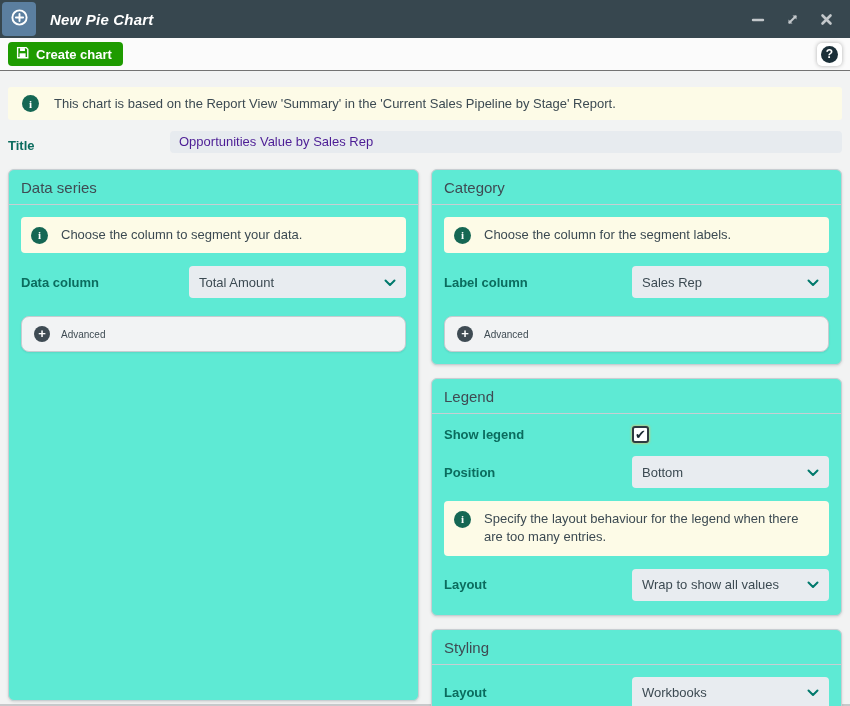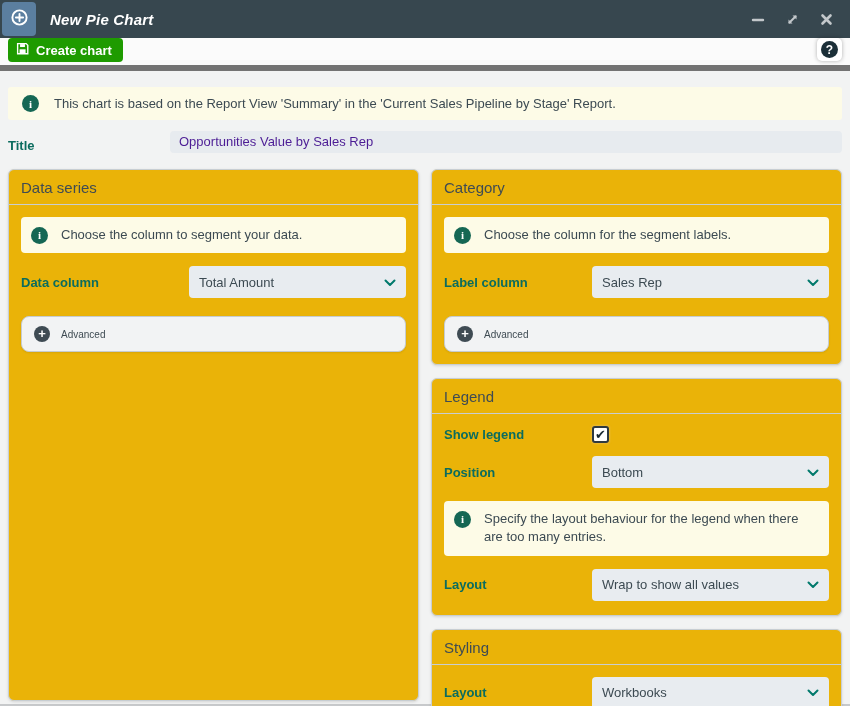--- a/index.html
+++ b/index.html
@@ -13,22 +13,22 @@
 
   
   .titlebar { height:38px; background:#37474F; display:flex; align-items:center; flex:none; }
   .tile { width:34px; height:34px; margin:2px; background:#5B7FA0; border-radius:4px;
           display:flex; align-items:center; justify-content:center; }
   .win-title { color:#FFFFFF; font-size:15px; font-weight:600; margin-left:12px; letter-spacing:.2px;font-style:italic; }
   .win-controls { margin-left:auto; display:flex; gap:14px; padding-right:14px; }
   .win-btn { width:20px; height:20px; display:flex; align-items:center; justify-content:center; cursor:default; }
 
   
-  .toolbar { height:33px; background:#FBFBFB; display:flex; align-items:flex-start;
-             padding:0 8px; border-bottom:6px solid #737373; flex:none; }
+  .toolbar { height:33px; background:#FBFBFB; display:flex; align-items:center;
+             padding:0 8px; border-bottom:1px solid #737373; flex:none; }
   .btn-create { background:#1E9B00; color:#fff; font-weight:700; font-size:13px;
                 border:none; border-radius:4px; padding:4px 11px 4px 8px;
                 display:flex; align-items:center; gap:7px; cursor:pointer;
                 font-family:"Liberation Sans","DejaVu Sans",sans-serif; }
   .help-btn { margin-left:auto; width:25px; height:23px; background:#fff; border-radius:5px;
               box-shadow:0 0 4px rgba(0,0,0,.3); display:flex; align-items:center; justify-content:center; cursor:pointer; }
   .q-circle { width:17px; height:17px; border-radius:50%; background:#1B2F38; color:#fff;
               font-size:12px; font-weight:700; display:flex; align-items:center; justify-content:center; }
 
   
@@ -41,32 +41,32 @@
   .title-row { display:flex; align-items:center; margin:10px 0 16px; }
   .field-label { width:162px; flex:none; font-size:13px; font-weight:700; color:#0B6C5E;margin-top:8px; }
   .text-input { flex:1; height:22px; background:#E7EBEF; border:none; border-radius:4px;
                 padding:0 9px; font-size:13px; color:#4c1d95;
                 font-family:"Liberation Sans","DejaVu Sans",sans-serif; }
 
   .columns { display:flex; gap:12px; align-items:flex-start; }
   .col-left { width:411px; flex:none; }
   .col-right { flex:1; display:flex; flex-direction:column; gap:13px; }
 
-  .panel { background:#eab308; border:1px solid #C8CED2; border-radius:6px;
+  .panel { background:#5eead4; border:1px solid #C8CED2; border-radius:6px;
            box-shadow:0 1px 3px rgba(0,0,0,.13); }
   .panel-tall { min-height:532px; }
   .panel-header { padding:9px 12px 8px; font-size:15px; color:#3F4B53; border-bottom:1px solid #C8CED2; }
   .panel-body { padding:12px; }
   .note { background:#FDFBE7; border-radius:4px; padding:9px 10px; margin-bottom:13px;
           display:flex; gap:13px; align-items:flex-start; font-size:13px; line-height:1.4; color:#3C4A52; }
   .note .info-icon { margin-top:1px; }
   .row { display:flex; align-items:center; margin-bottom:13px; }
   .row:last-child { margin-bottom:2px; }
   .row-label { width:168px; flex:none; font-size:13px; font-weight:700; color:#0B6C5E; }
-  .col-right .row-label { width:148px; }
+  .col-right .row-label { width:188px; }
   .select { flex:1; height:25px; background:#E8ECF0; border-radius:4px; padding:16px 10px;
             display:flex; align-items:center; font-size:13px; color:#3C4A52; cursor:pointer; }
   .select .chev { margin-left:auto; }
 
   .advanced { margin-top:18px; background:#F2F3F4; border:1px solid #C6CCD0; border-radius:8px;
               padding:9px 12px; display:flex; align-items:center; gap:11px; cursor:pointer;
               box-shadow:0 1px 2px rgba(0,0,0,.08); }
   .plus-circle { width:16px; height:16px; border-radius:50%; background:#3F4B53; color:#fff;
                  font-size:13px; font-weight:700; line-height:1; display:flex; align-items:center; justify-content:center;
                  padding-bottom:1px; }

